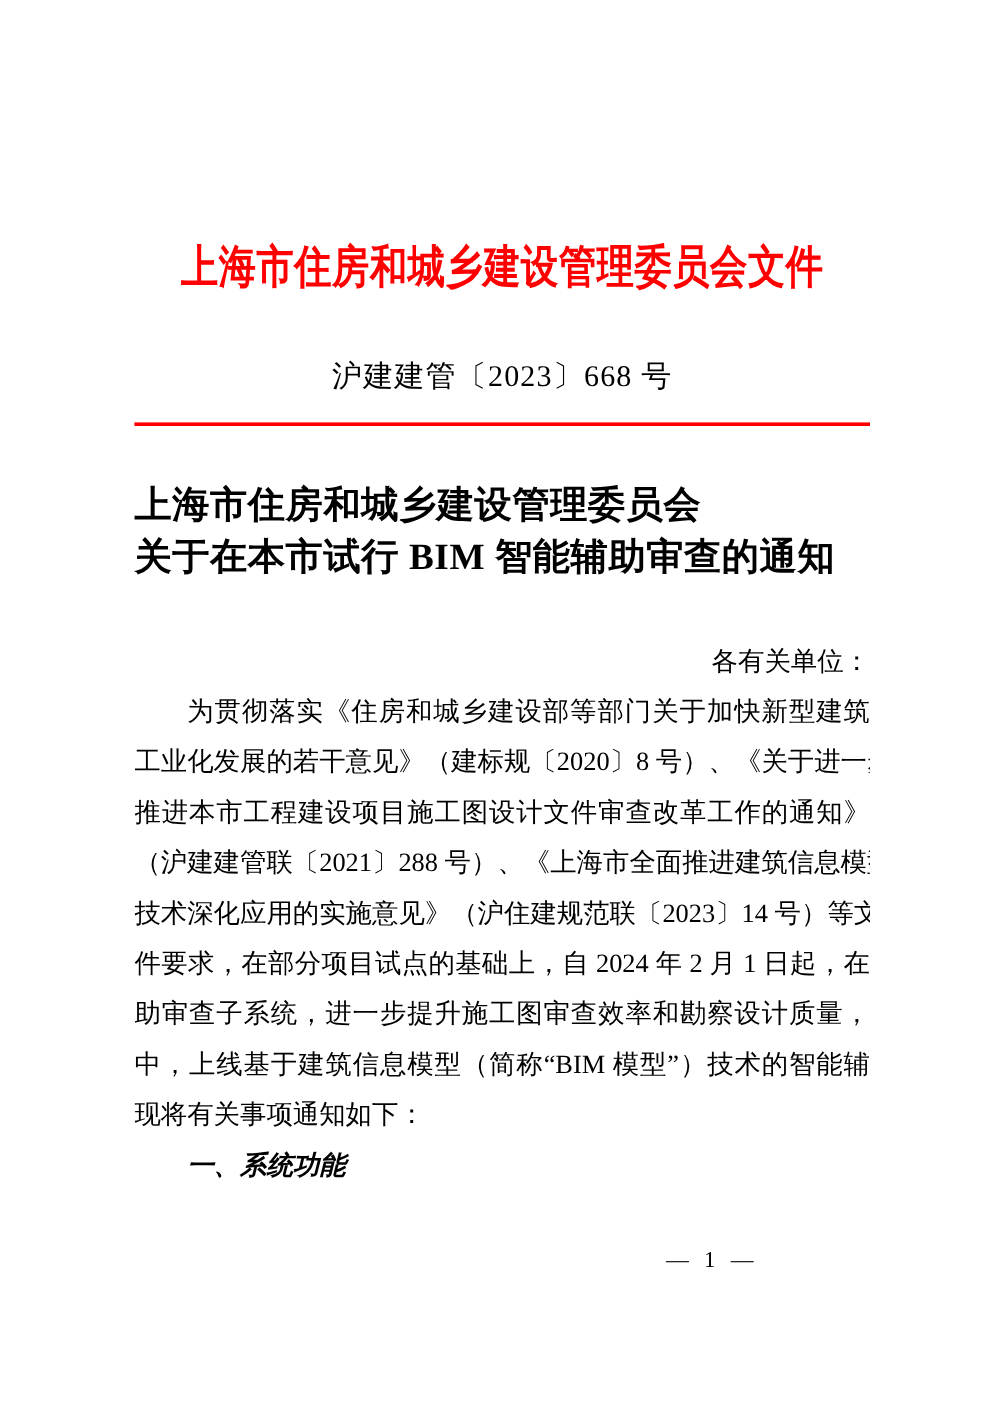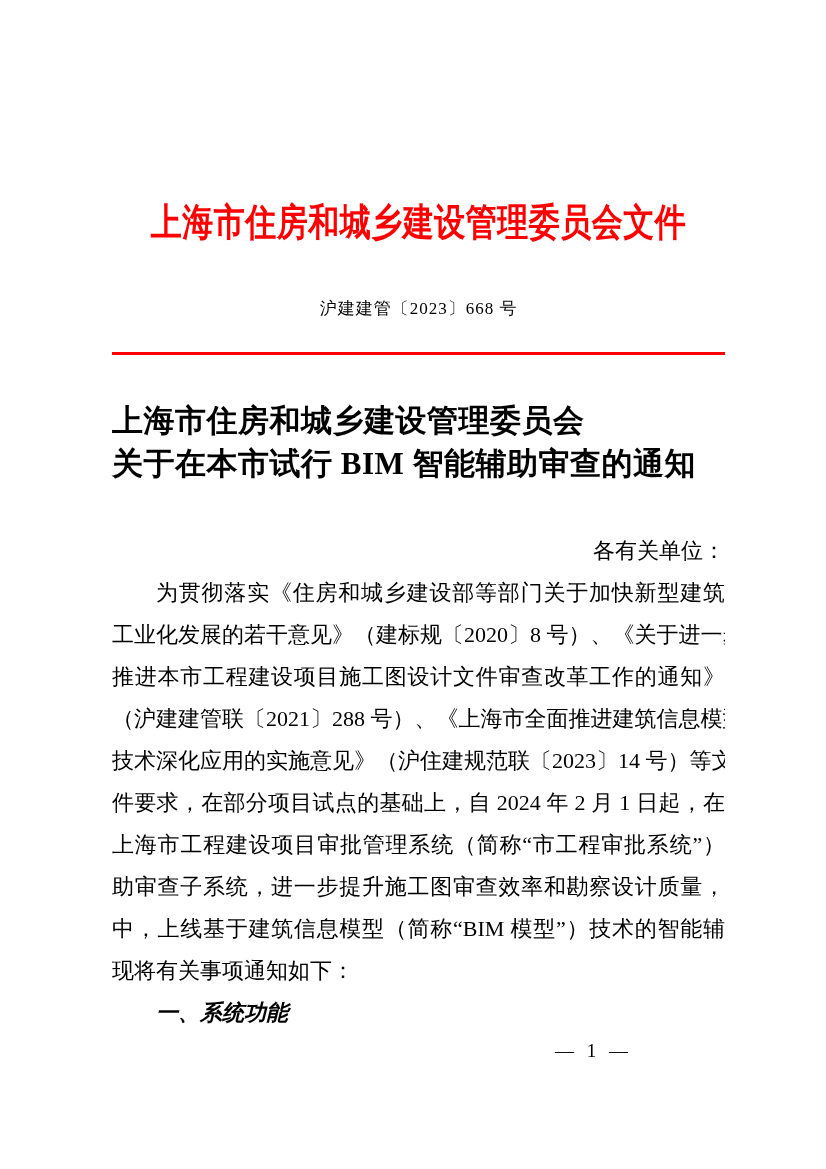--- a/index.html
+++ b/index.html
@@ -36,21 +36,21 @@
     transform: scaleY(1.22);
     transform-origin: top center;
     white-space: nowrap;
   }
   .doc-number {
     position: absolute;
     top: 297px;
     left: 0;
     width: 100%;
     text-align: center;
-    font-size: 17px;
+    font-size: 25px;
     letter-spacing: 1px;
     white-space: nowrap;
   }
   .red-divider {
     position: absolute;
     top: 352px;
     left: 0;
     width: 613px;
     height: 3px;
     background: #ff0000;
@@ -127,21 +127,20 @@
     <div class="body-block">
       <div class="salutation">各有关单位：</div>
 
       <div class="paragraph">
           <div class="para-line">为贯彻落实《住房和城乡建设部等部门关于加快新型建筑</div>
           <div class="para-line">工业化发展的若干意见》（建标规〔2020〕8 号）、《关于进一步</div>
           <div class="para-line">推进本市工程建设项目施工图设计文件审查改革工作的通知》</div>
           <div class="para-line">（沪建建管联〔2021〕288 号）、《上海市全面推进建筑信息模型</div>
           <div class="para-line">技术深化应用的实施意见》（沪住建规范联〔2023〕14 号）等文</div>
           <div class="para-line">件要求，在部分项目试点的基础上，自 2024 年 2 月 1 日起，在</div>
-          <div class="para-line">上海市工程建设项目审批管理系统（简称“市工程审批系统”）</div>
           <div class="para-line">助审查子系统，进一步提升施工图审查效率和勘察设计质量，</div>
           <div class="para-line">中，上线基于建筑信息模型（简称“BIM 模型”）技术的智能辅</div>
           <div class="para-line">现将有关事项通知如下：</div>
         </div>
 
       <div class="section-heading">一、系统功能</div>
     </div>
 
   </div>
 

